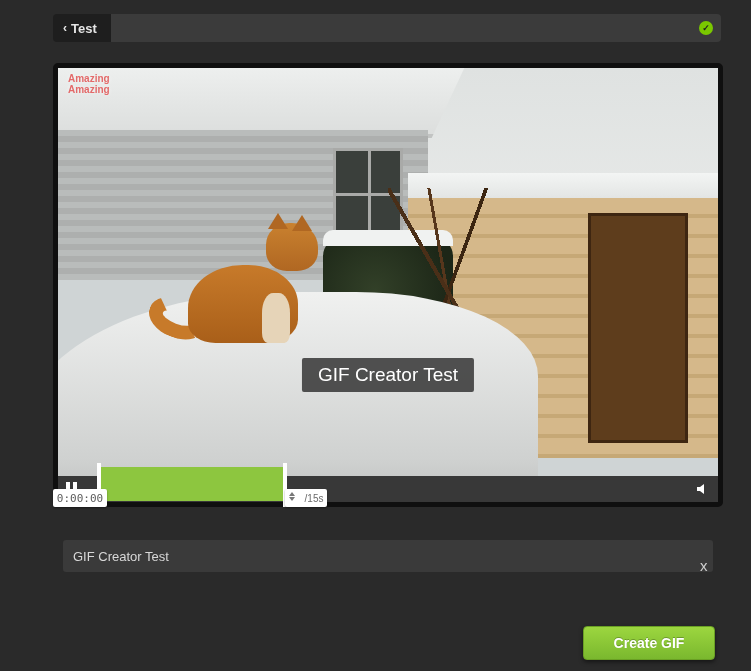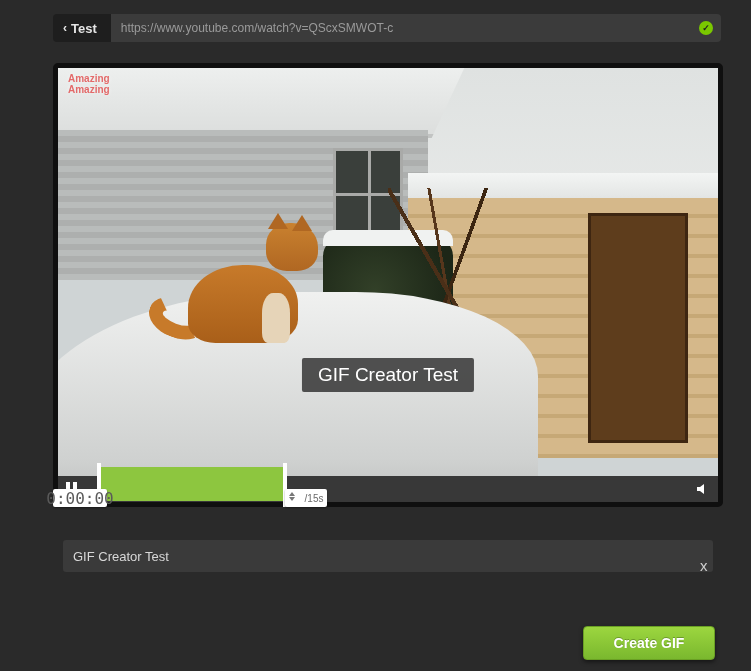--- a/index.html
+++ b/index.html
@@ -265,21 +265,21 @@
     left: 53px;
     width: 270px;
     height: 44px;
   }
   .time-box {
     position: absolute;
     left: 0; bottom: 0;
     width: 54px; height: 18px;
     background: #fff;
     color: #5a5a5a;
-    font-size: 16px;
+    font-size: 11px;
     font-family: monospace;
     display: flex; align-items: center; justify-content: center;
     border-radius: 2px;
     box-shadow: 0 1px 2px rgba(0,0,0,.4);
   }
   .handle-left, .handle-right {
     position: absolute;
     top: 0;
     width: 4px; height: 44px;
     background: #fff;
@@ -359,21 +359,20 @@
 </style>
 </head>
 <body>
 
 <div class="topbar">
   <div class="back-btn">
     <span class="chev">‹</span>
     <span>Test</span>
   </div>
   <div class="url-box">
-    <span>https://www.youtube.com/watch?v=QScxSMWOT-c</span>
     <span class="url-check">✓</span>
   </div>
 </div>
 
 <div class="video-frame">
   <div class="video-area">
     <div class="sky"></div>
     <div class="roof-left"></div>
     <div class="wall"></div>
     <div class="window"></div>

